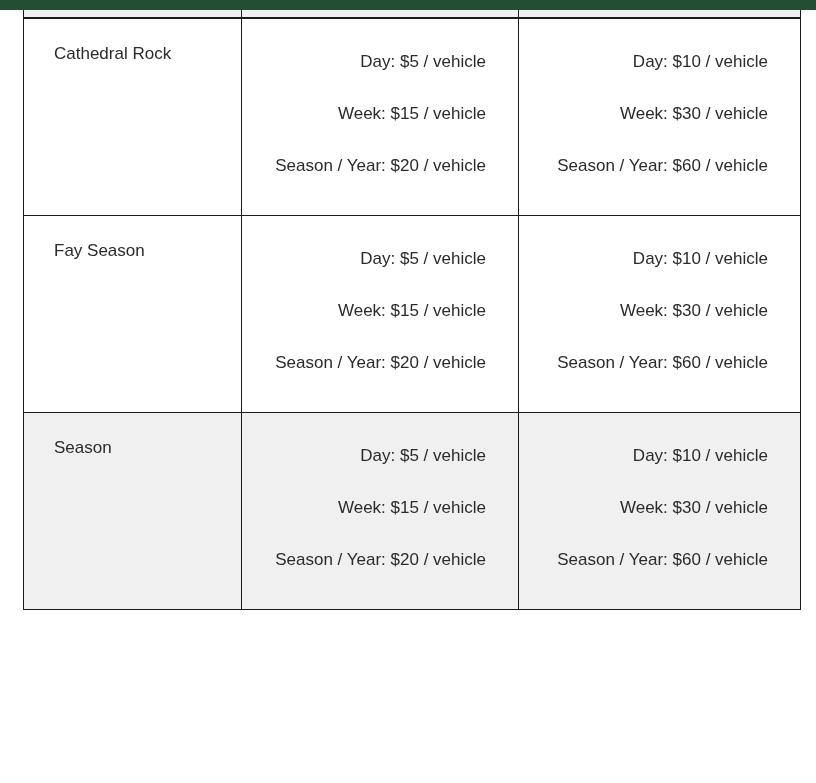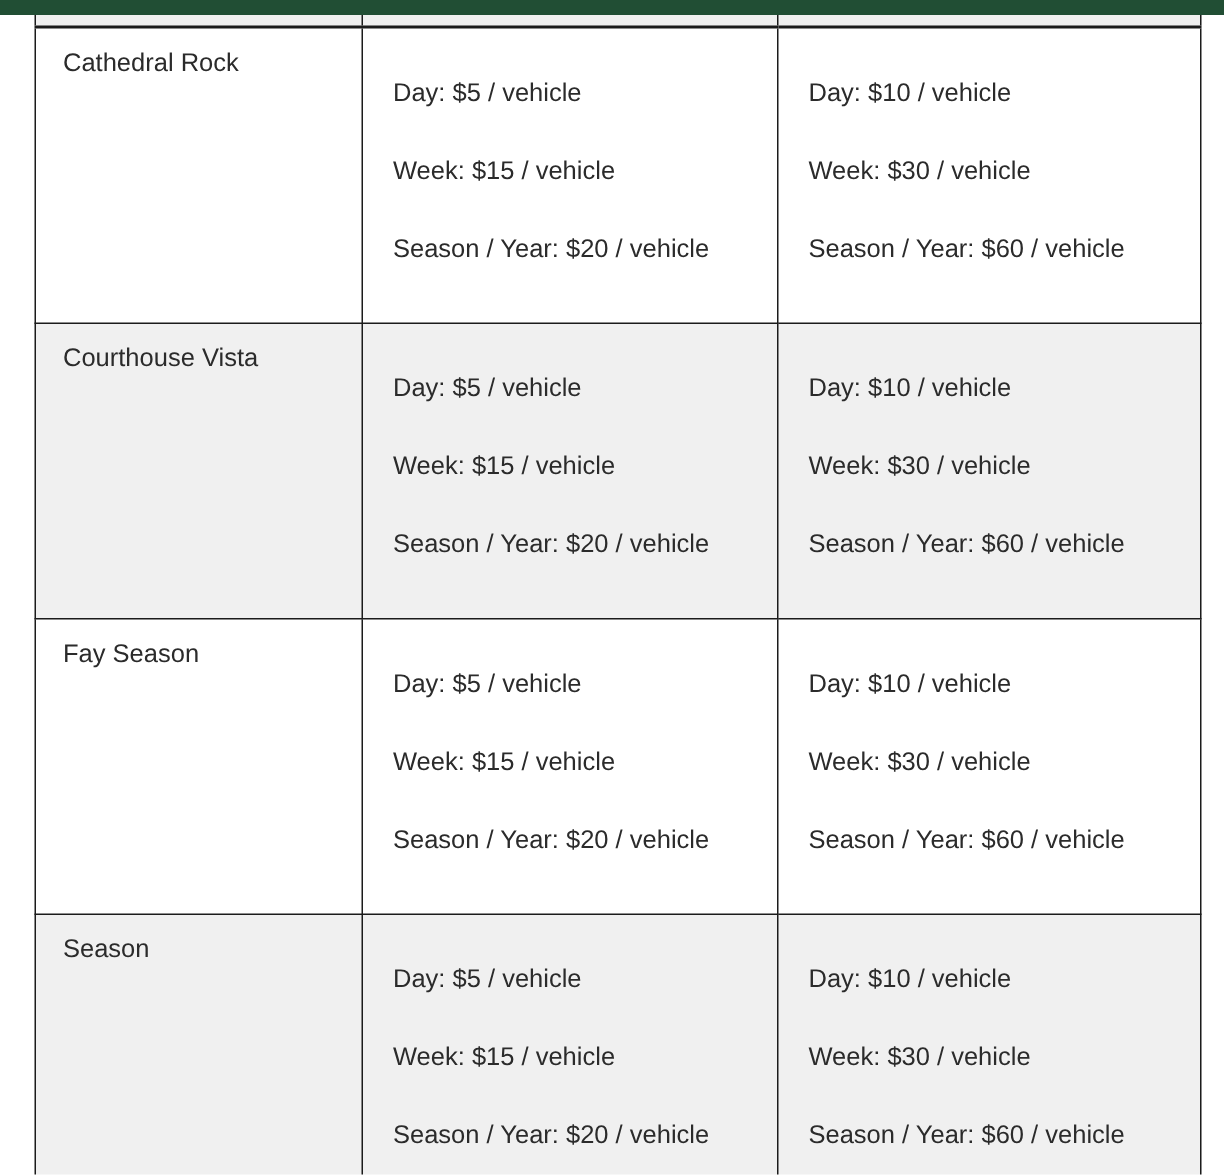--- a/index.html
+++ b/index.html
@@ -41,24 +41,24 @@
   thead th{
     height:7px;
     padding:0;
     background:var(--alt-row-color);
     border-top:none;
     border-bottom:2px solid var(--border-color);
   }
   .c1{width:217px;}
   .c2{width:276px;}
   .c3{width:281px;}
-  td p{margin:0;line-height:26px;}
+  td p{margin:12px;line-height:26px;}
   td.name-cell{padding:10px 18px;}
   td.price-cell{padding:10px 20px;}
-  td.price-cell p{margin:20px 0 26px;}
+  td.price-cell p{margin:20px 12px 26px;text-align:right;}
   tr.alt td{background:var(--alt-row-color);}
 </style>
 </head>
 <body>
 
 <div class="top-bar"></div>
 
 <div class="table-wrap">
   <table>
     <thead>
@@ -78,35 +78,20 @@
       <p>Week: $15 / vehicle</p>
       <p>Season / Year: $20 / vehicle</p>
     </td>
     <td class="c3 price-cell">
       <p>Day: $10 / vehicle</p>
       <p>Week: $30 / vehicle</p>
       <p>Season / Year: $60 / vehicle</p>
     </td>
   </tr>
 
-  <tr class="alt">
-    <td class="c1 name-cell">
-      <p>Courthouse Vista</p>
-    </td>
-    <td class="c2 price-cell">
-      <p>Day: $5 / vehicle</p>
-      <p>Week: $15 / vehicle</p>
-      <p>Season / Year: $20 / vehicle</p>
-    </td>
-    <td class="c3 price-cell">
-      <p>Day: $10 / vehicle</p>
-      <p>Week: $30 / vehicle</p>
-      <p>Season / Year: $60 / vehicle</p>
-    </td>
-  </tr>
 
   <tr>
     <td class="c1 name-cell">
       <p>Fay Season</p>
     </td>
     <td class="c2 price-cell">
       <p>Day: $5 / vehicle</p>
       <p>Week: $15 / vehicle</p>
       <p>Season / Year: $20 / vehicle</p>
     </td>

